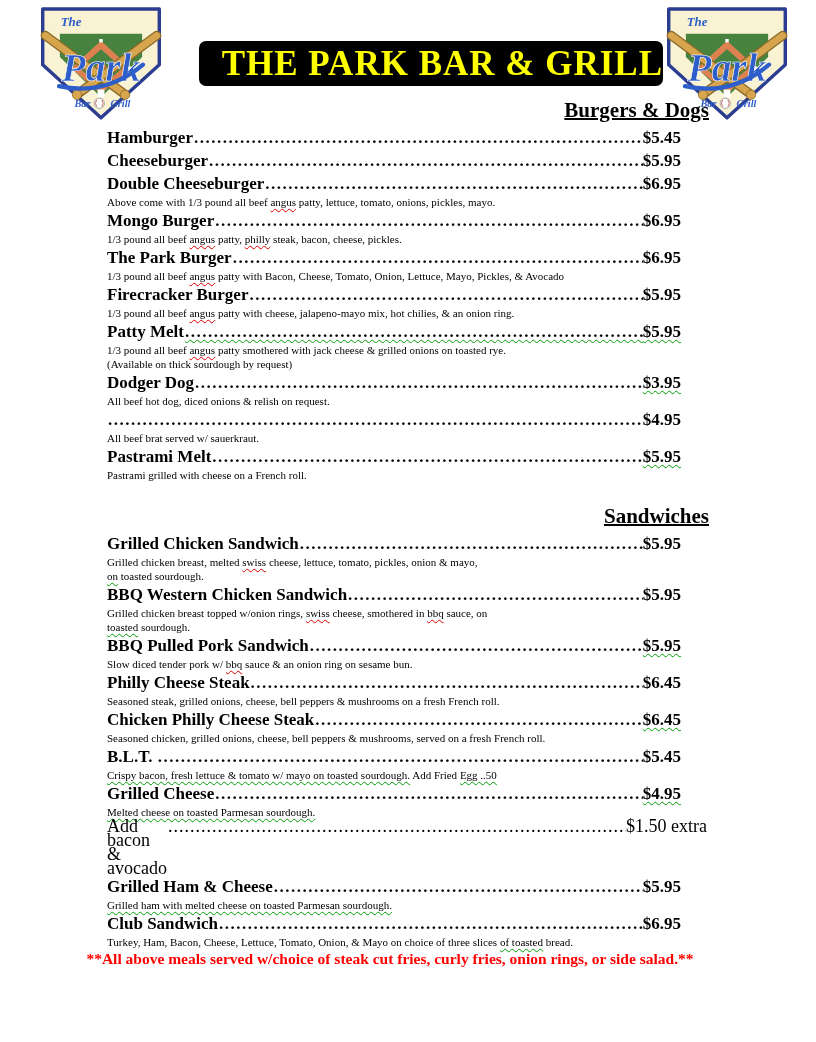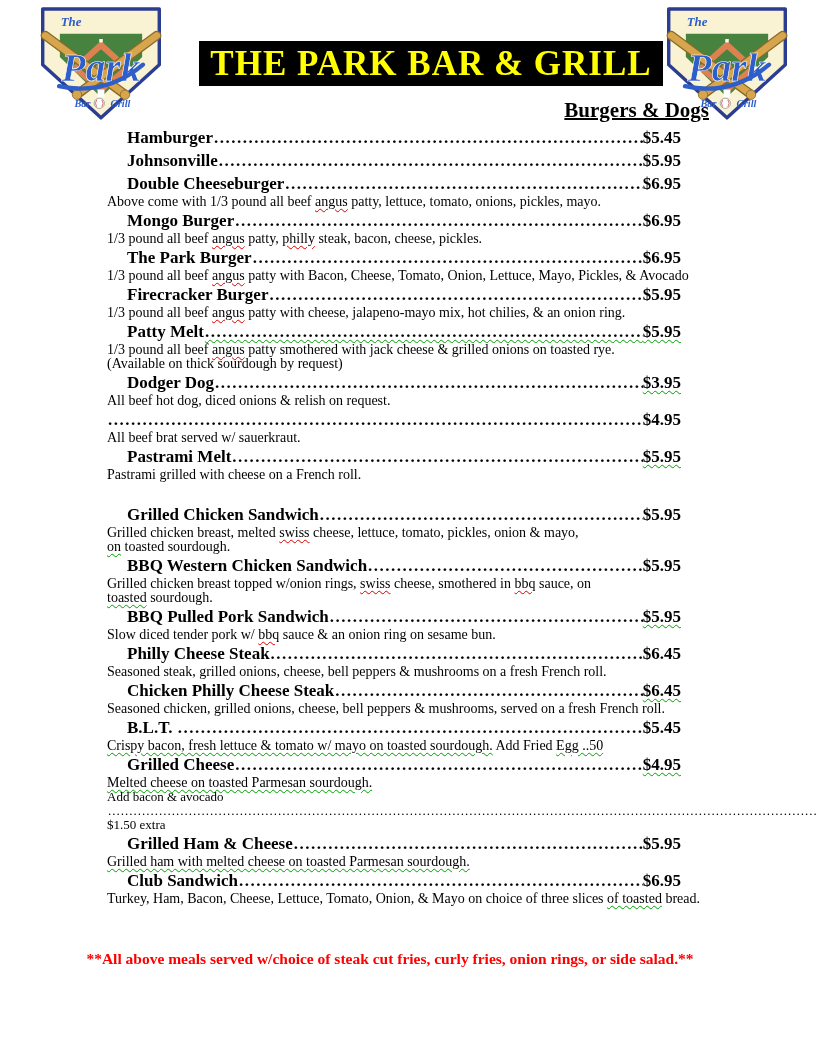--- a/index.html
+++ b/index.html
@@ -9,22 +9,23 @@
     background: #ffffff;
     font-family: "Liberation Serif", serif;
     position: relative;
     overflow: hidden;
     color: #000;
   }
   
   .banner {
     position: absolute; left: 199px; top: 41px;
     width: 464px; height: 45px;
-    display: flex; align-items: center; justify-content: center;
+    display: flex; align-items: center; justify-content: flex-end;
     z-index: 1;
+    border-radius: 7px;
   }
   .banner-text {
     font-size: 35px; font-weight: bold; letter-spacing: 1px;
     white-space: nowrap;
   }
   .logo { position: absolute; top: 3px; width: 130px; height: 120px; z-index: 2; }
   .logo.left  { left: 36px; }
   .logo.right { left: 662px; }
   .logo svg { width: 100%; height: 100%; display: block; }
 
@@ -39,33 +40,33 @@
     text-align: right; transform: translateX(28px);
     font-size: 21px; font-weight: bold; line-height: 26px;
     margin-bottom: 3px; white-space: nowrap;
   }
   .sec-title-text { text-decoration: underline; text-decoration-thickness: 2px; }
 
   .item-row {
     display: flex; align-items: baseline;
     font-weight: bold; font-size: 17px; line-height: 23px;
   }
-  .item-name { white-space: pre; margin-left: 20px; }
+  .item-name { white-space: pre; }
   .dots {
     flex: 1 1 auto; overflow: hidden; white-space: nowrap;
     letter-spacing: 1.5px; padding: 0 1px;
   }
   .item-price { white-space: nowrap; }
 
-  .item-desc { font-size: 14px; line-height: 14px; white-space: nowrap; font-family: Liberation Serif, serif; }
+  .item-desc { font-size: 11px; line-height: 14px; white-space: nowrap; font-family: Liberation Serif, serif; }
   .item-note { font-size: 13px; line-height: 14px; font-weight: bold; white-space: pre; }
 
   .addon-row {
     display: flex; align-items: baseline;
-    width: 600px; font-size: 13px; line-height: 14px; flex-direction: column;
+    width: 600px; font-size: 18px; line-height: 14px;
   }
   .addon-row .dots { letter-spacing: 1px; }
   .addon-price { white-space: pre; }
 
   
   .sq-r {
     text-decoration-line: underline; text-decoration-style: wavy;
     text-decoration-color: #dd0000; text-decoration-thickness: 1px;
     text-underline-offset: 2px;
   }
@@ -149,21 +150,21 @@
 
 <main class="menu">
     <section class="menu-section">
       <div class="sec-title"><span class="sec-title-text">Burgers &amp; Dogs</span></div>
       <div class="item-row">
         <span class="item-name">Hamburger</span>
         <span class="dots">................................................................................................................................................................................................................................................</span>
         <span class="item-price">$5.45</span>
       </div>
       <div class="item-row">
-        <span class="item-name">Johnsonville</span>
+        <span class="item-name">Cheeseburger</span>
         <span class="dots">................................................................................................................................................................................................................................................</span>
         <span class="item-price">$5.95</span>
       </div>
       <div class="item-row">
         <span class="item-name">Double Cheeseburger</span>
         <span class="dots">................................................................................................................................................................................................................................................</span>
         <span class="item-price">$6.95</span>
       </div>
       <div class="item-desc"><span>Above come with 1/3 pound all beef </span><span class="sq-r">angus</span><span> patty, lettuce, tomato, onions, pickles, mayo.</span></div>
       <div class="item-row">
@@ -203,20 +204,21 @@
       </div>
       <div class="item-desc"><span>All beef brat served w/ sauerkraut.</span></div>
       <div class="item-row">
         <span class="item-name">Pastrami Melt</span>
         <span class="dots">................................................................................................................................................................................................................................................</span>
         <span class="item-price sq-g">$5.95</span>
       </div>
       <div class="item-desc"><span>Pastrami grilled with cheese on a French roll.</span></div>
     </section>
     <section class="menu-section">
+      <div class="sec-title"><span class="sec-title-text">Sandwiches</span></div>
       <div class="item-row">
         <span class="item-name">Grilled Chicken Sandwich</span>
         <span class="dots">................................................................................................................................................................................................................................................</span>
         <span class="item-price">$5.95</span>
       </div>
       <div class="item-desc"><span>Grilled chicken breast, melted </span><span class="sq-r">swiss</span><span> cheese, lettuce, tomato, pickles, onion &amp; mayo,</span></div>
       <div class="item-desc"><span class="sq-g">on</span><span> toasted sourdough.</span></div>
       <div class="item-row">
         <span class="item-name">BBQ Western Chicken Sandwich</span>
         <span class="dots">................................................................................................................................................................................................................................................</span>

